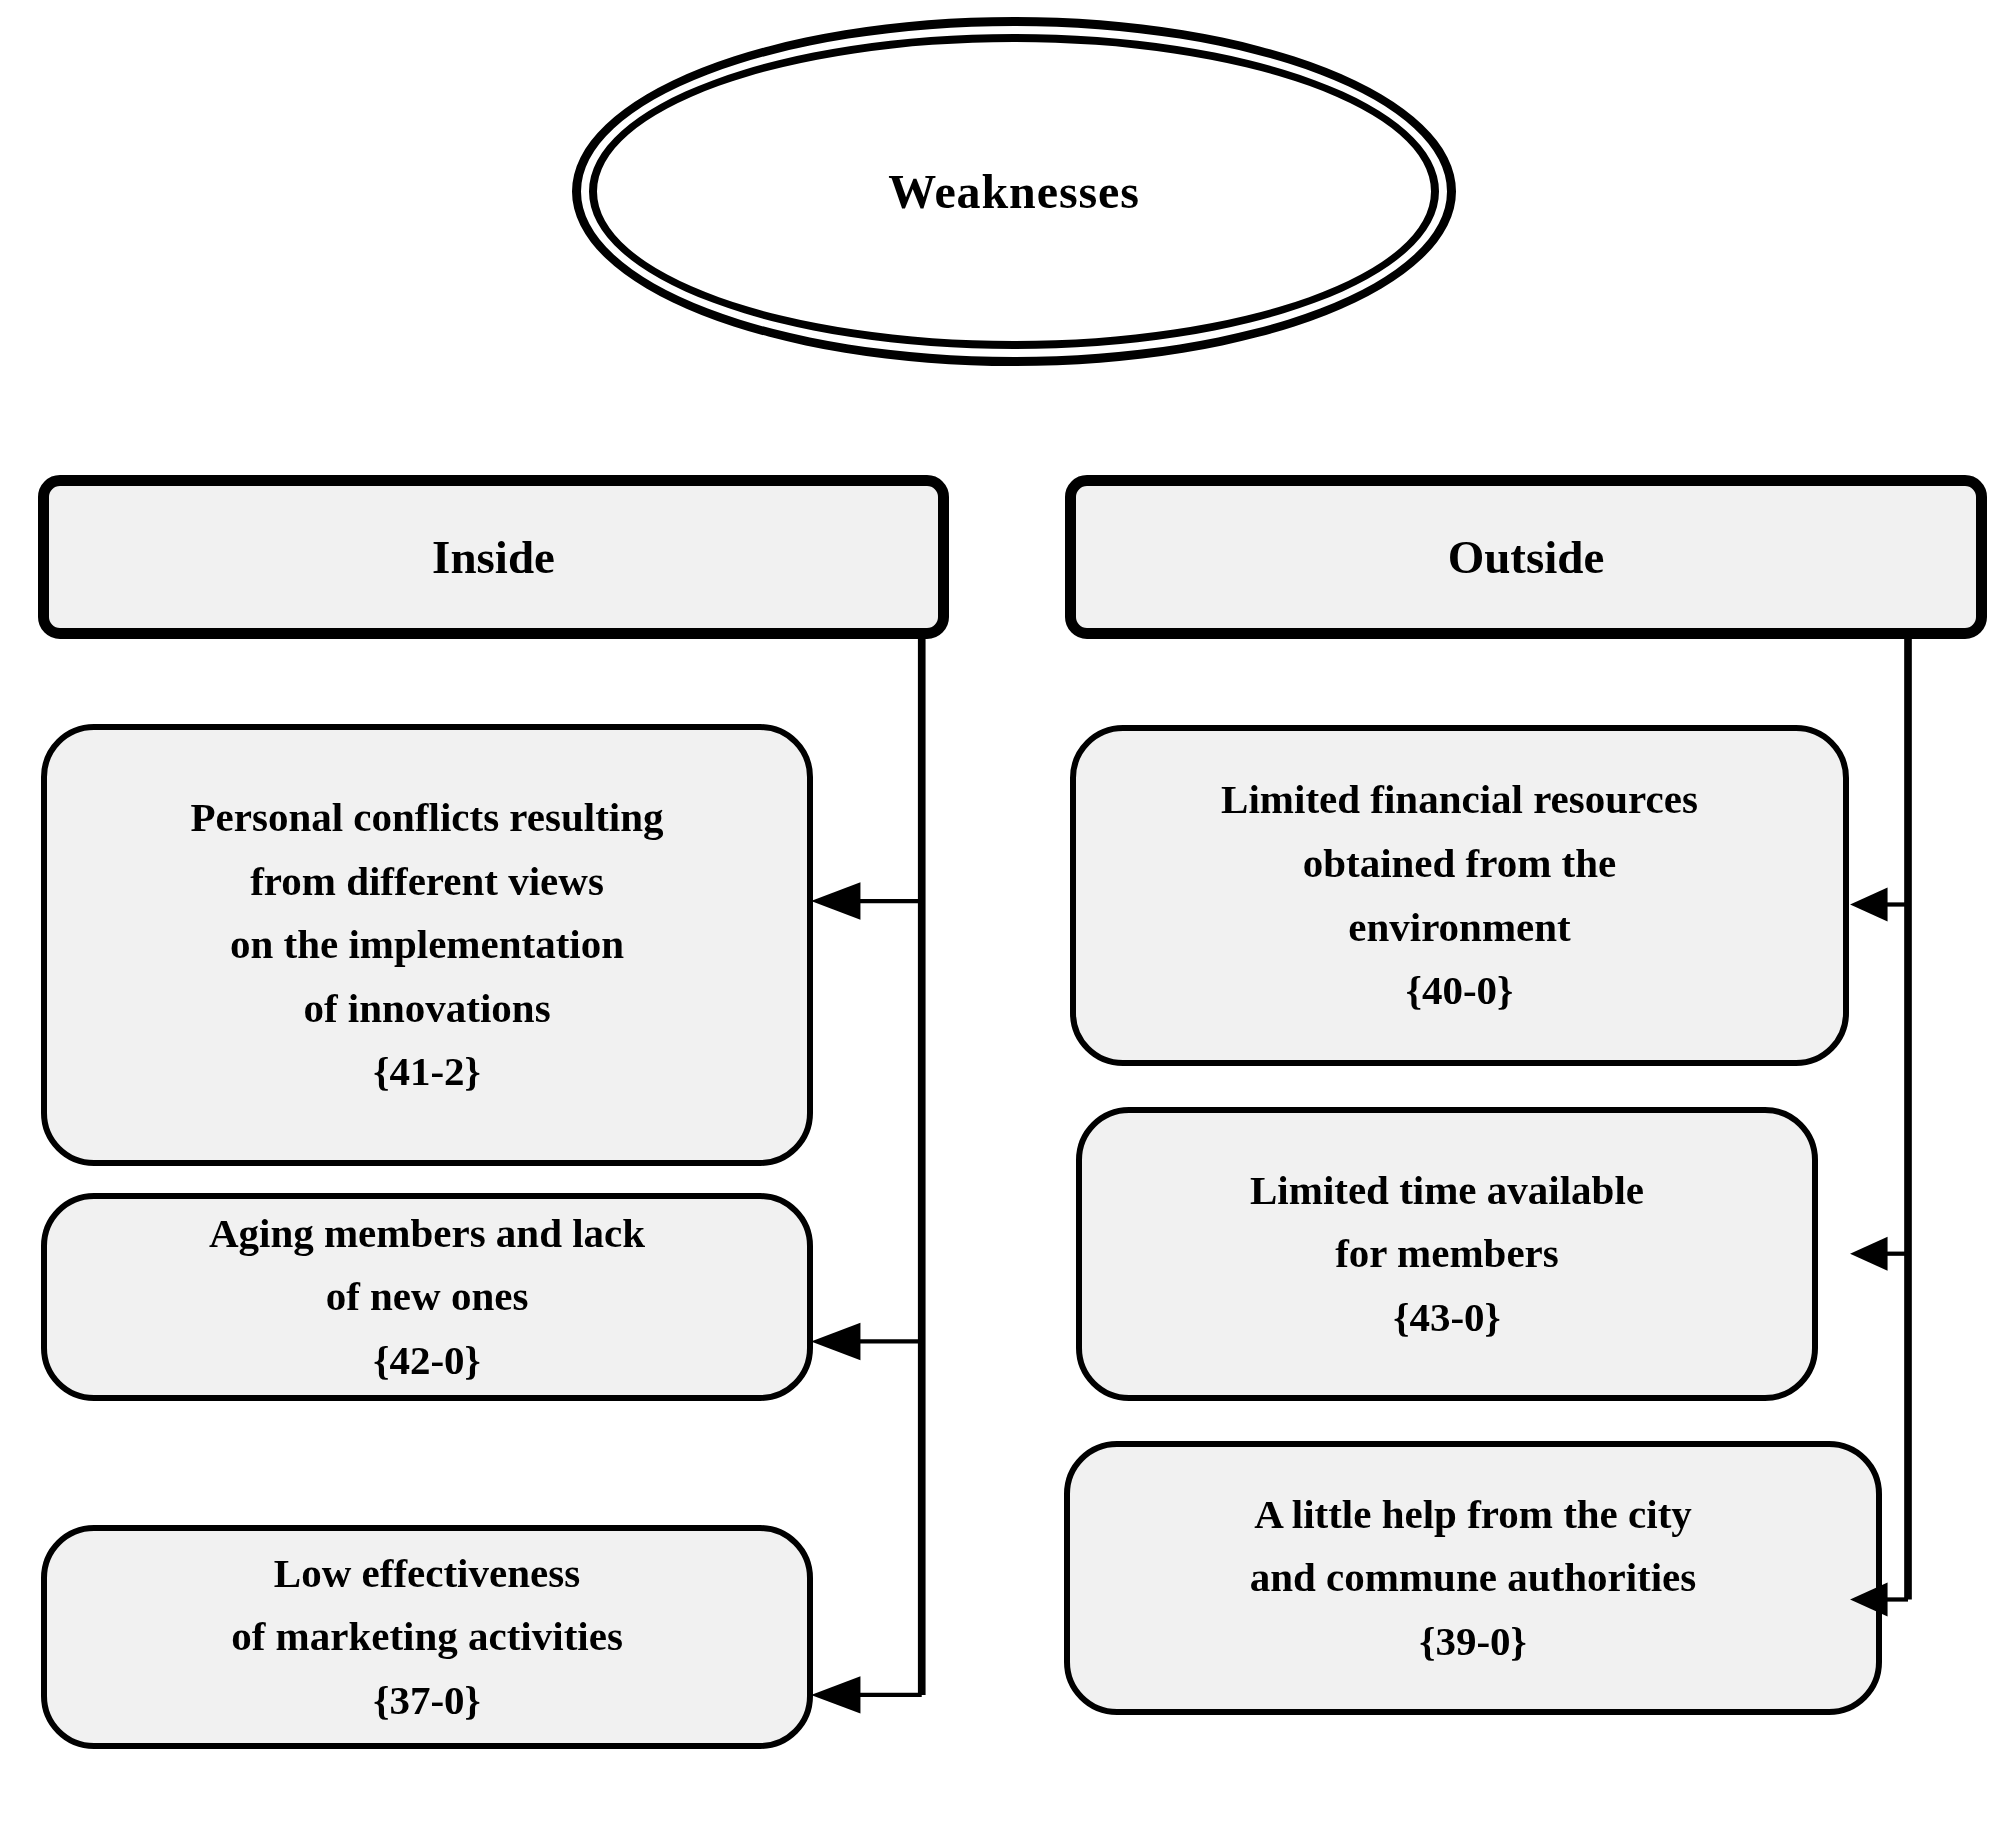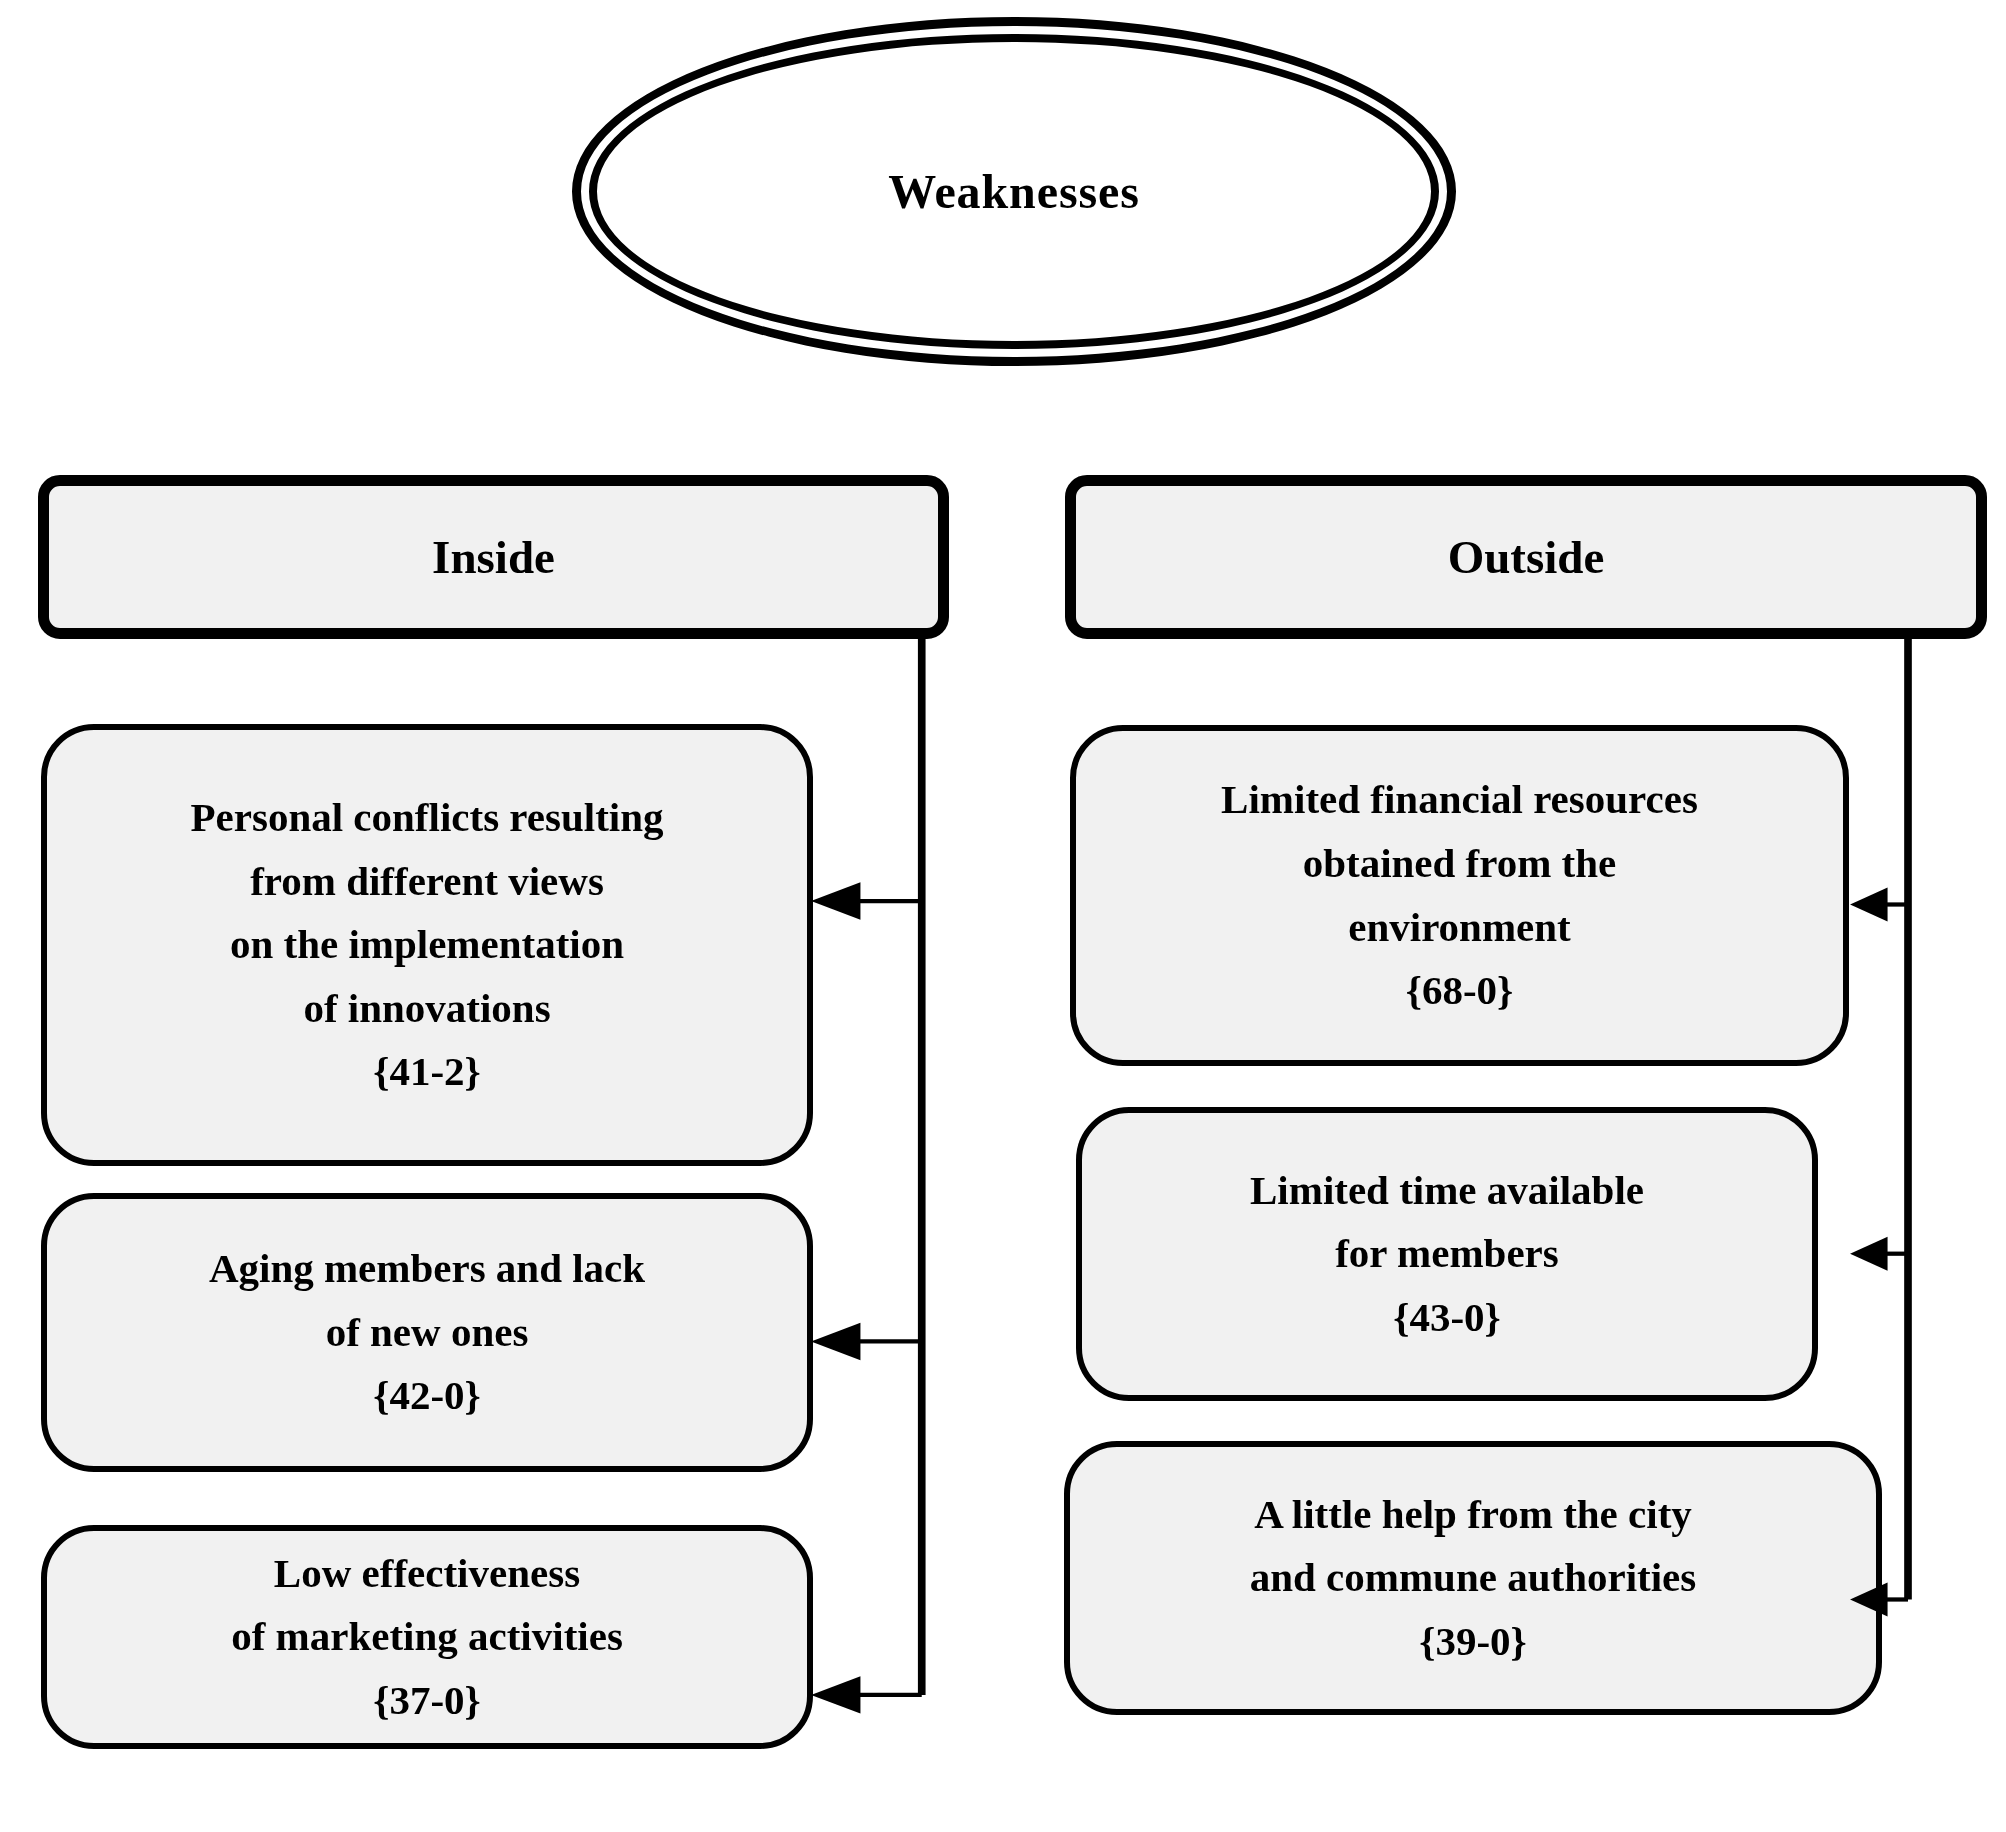--- a/index.html
+++ b/index.html
@@ -71,21 +71,21 @@
     align-items: center;
     justify-content: center;
     text-align: center;
     font-size: 41px;
     font-weight: bold;
     line-height: 1.55;
     white-space: pre-line;
     padding: 8.5px 25.6px;
   }
   #inside-item-0  { left: 41px;   top: 724px;  width: 772px; height: 442px; }
-  #inside-item-1  { left: 41px;   top: 1193px; width: 772px; height: 279px; }
+  #inside-item-1  { left: 41px;   top: 1193px; width: 772px; height: 208px; }
   #inside-item-2  { left: 41px;   top: 1525px; width: 772px; height: 224px; }
   #outside-item-0 { left: 1070px; top: 725px;  width: 779px; height: 341px; }
   #outside-item-1 { left: 1076px; top: 1107px; width: 742px; height: 294px; }
   #outside-item-2 { left: 1064px; top: 1441px; width: 818px; height: 274px; }
 
   
   .connectors {
     position: absolute;
     left: 0;
     top: 0;
@@ -124,21 +124,21 @@
 <div class="item-box" id="inside-item-1">Aging members and lack
 of new ones
 {42-0}</div>
 <div class="item-box" id="inside-item-2">Low effectiveness
 of marketing activities
 {37-0}</div>
 
 <div class="item-box" id="outside-item-0">Limited financial resources
 obtained from the
 environment
-{68-0}</div>
+{40-0}</div>
 <div class="item-box" id="outside-item-1">Limited time available
 for members
 {43-0}</div>
 <div class="item-box" id="outside-item-2">A little help from the city
 and commune authorities
 {39-0}</div>
 
 <svg class="connectors" width="2007" height="1832" viewBox="0 0 2356 2151">
 
   <path d="M 1082 748 V 1990" stroke-width="9"></path>

